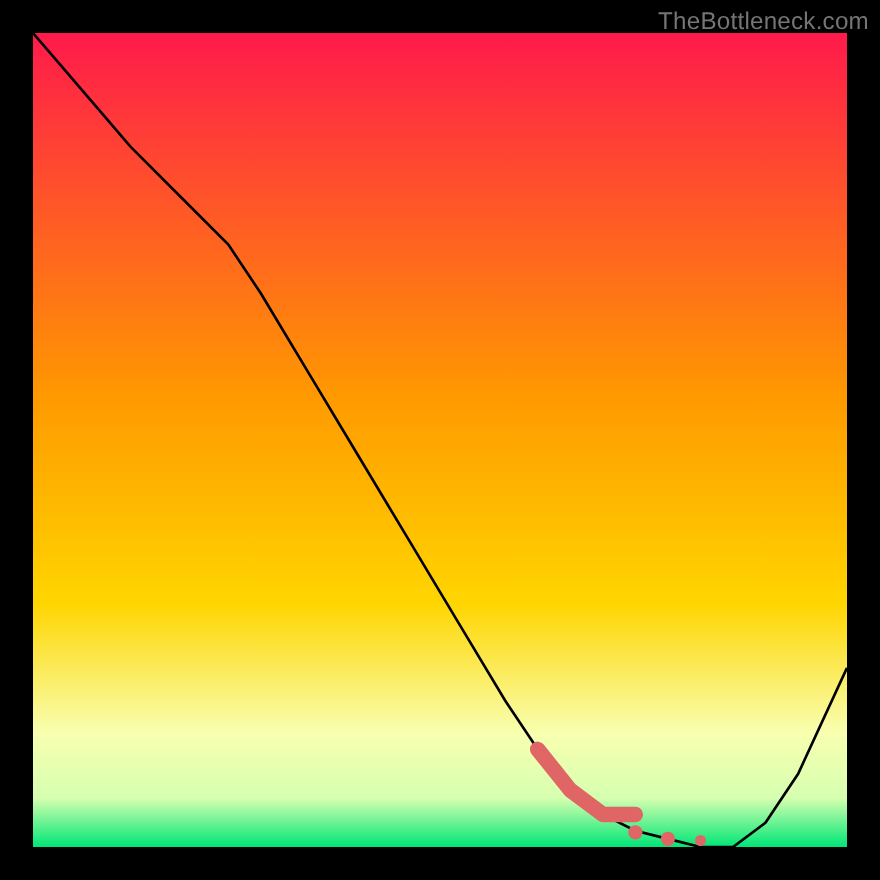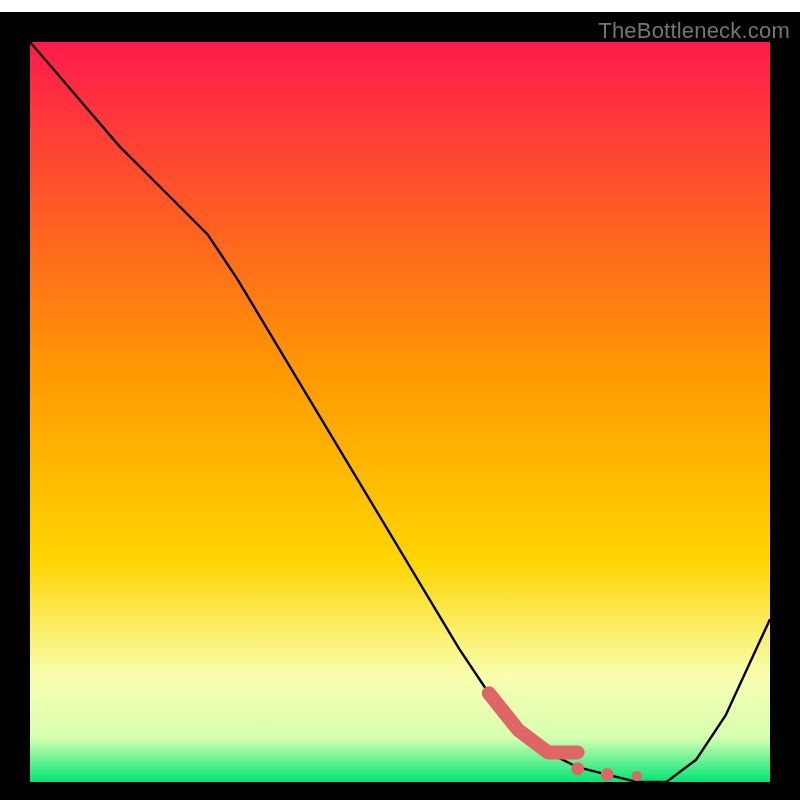--- a/index.html
+++ b/index.html
@@ -6,21 +6,21 @@
     margin: 0;
     padding: 0;
     background: #ffffff;
     width: 800px;
     height: 800px;
     position: relative;
     font-family: Arial, Helvetica, sans-serif;
   }
   .wrap {
     position: absolute;
-    top: 12px; left: 0; width: 800px; height: 581px;
+    top: 0; left: 0; width: 800px; height: 581px;
   }
   .watermark {
     position: absolute;
     top: 6px;
     right: 10px;
     font-size: 22px;
     font-weight: 500;
     color: #757575;
     letter-spacing: 0.2px;
   }

